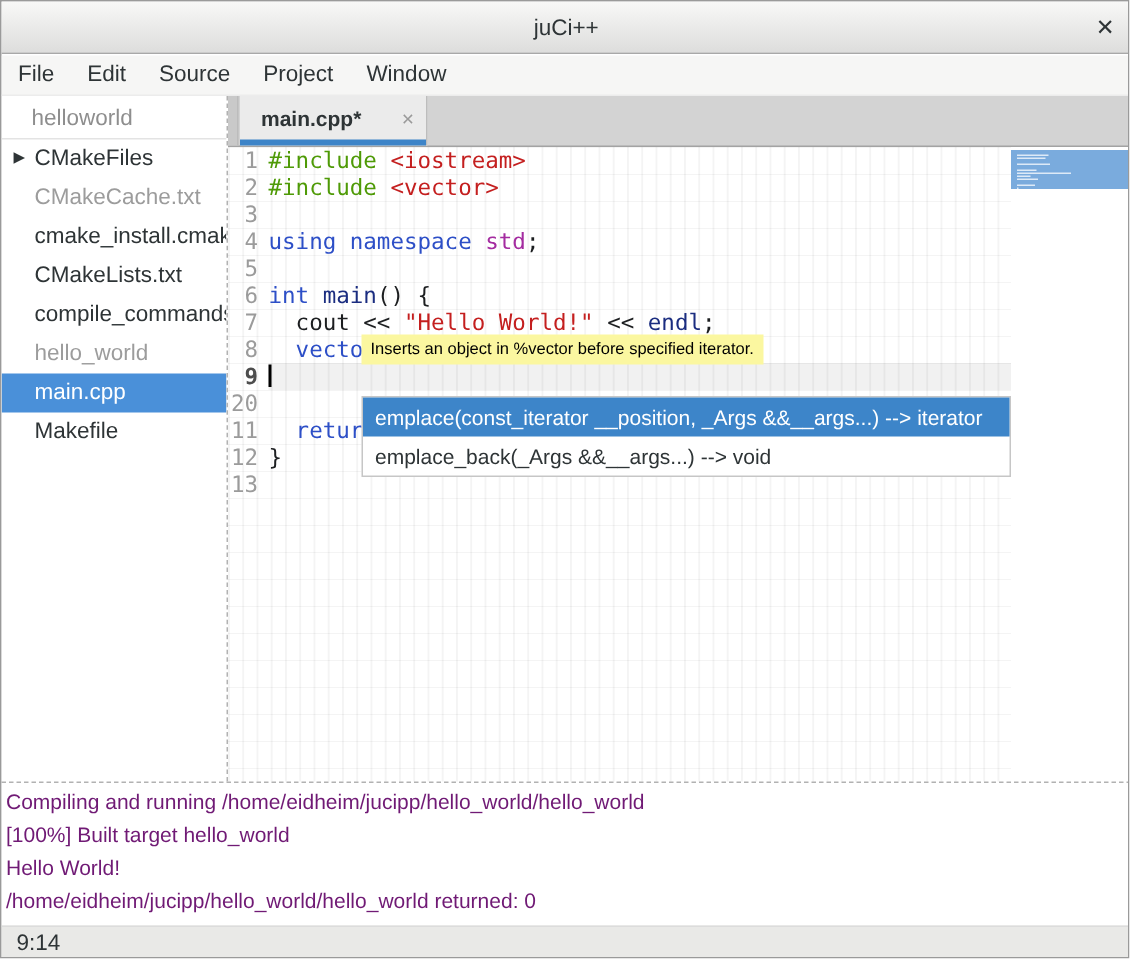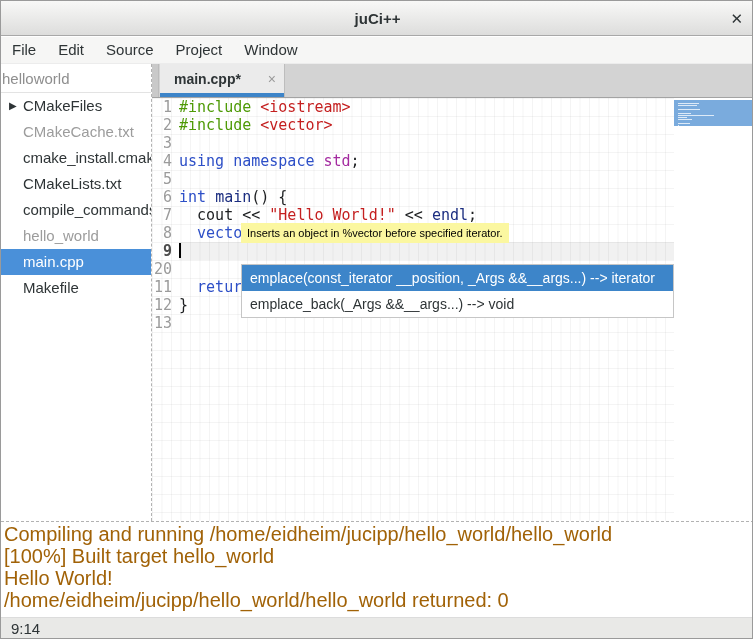--- a/index.html
+++ b/index.html
@@ -10,41 +10,41 @@
     border:1px solid #9a9a9a; background:#fff;
   }
   
   .titlebar {
     position:absolute; left:0; top:0; width:753px; height:35px;
     background:linear-gradient(#f8f8f7,#dddddc);
     border-bottom:1px solid #a8a8a8;
   }
   .titlebar .title {
     position:absolute; left:0; right:0; top:0; height:35px;
-    text-align:center; font-weight:bold; font-size:15px; line-height:35px;
+    text-align:center; font-weight:normal; font-size:15px; line-height:35px;
   }
   .titlebar .close {
     position:absolute; right:11px; top:0; height:35px; line-height:35px;
     font-size:15px; color:#2e3436; cursor:default;
   }
   
   .menubar {
     position:absolute; left:0; top:36px; width:753px; height:27px;
     background:#f6f6f5; border-bottom:1px solid #ececec;
   }
   .menubar .item {
     display:inline-block; padding:0 11px; font-size:15px; line-height:26px;
   }
   
   .sidebar {
     position:absolute; left:0; top:63px; width:150px; height:457px;
     background:#fff; overflow:hidden; font-size:15px;
   }
   .sidebar .root {
-    height:29px; line-height:29px; padding-left:1px; color:#8e8e8e;
+    height:29px; line-height:29px; padding-left:20px; color:#8e8e8e;
     border-bottom:1px solid #e3e3e3; white-space:nowrap; overflow:hidden;
   }
   .sidebar .row {
     height:26px; line-height:26px; padding-left:22px; white-space:nowrap;
     overflow:hidden; color:#2e3436; position:relative;
   }
   .sidebar .row.muted { color:#9c9c9c; }
   .sidebar .row.selected { background:#4a90d9; color:#ffffff; }
   .sidebar .row .expander {
     position:absolute; left:8px; top:0; font-size:10px; color:#2e3436;
@@ -129,21 +129,21 @@
   
   .hsplit {
     position:absolute; left:0; top:520px; width:753px; height:0;
     border-top:1px dashed #b2b2b2;
   }
   .terminal {
     position:absolute; left:0; top:521px; width:753px; height:95px;
     background:#fff; padding:1px 0 0 3px;
   }
   .terminal .tline {
-    font-size:20px; line-height:22px; color:#a16207; white-space:nowrap;
+    font-size:14px; line-height:22px; color:#701a75; white-space:nowrap;
   }
   .statusbar {
     position:absolute; left:0; top:616px; width:753px; height:23px;
     background:#e9e9e7; border-top:1px solid #dcdcdc;
   }
   .statusbar .pos {
     padding-left:10px; font-size:15px; line-height:22px; color:#2e3436;
   }
 </style>
 </head>

